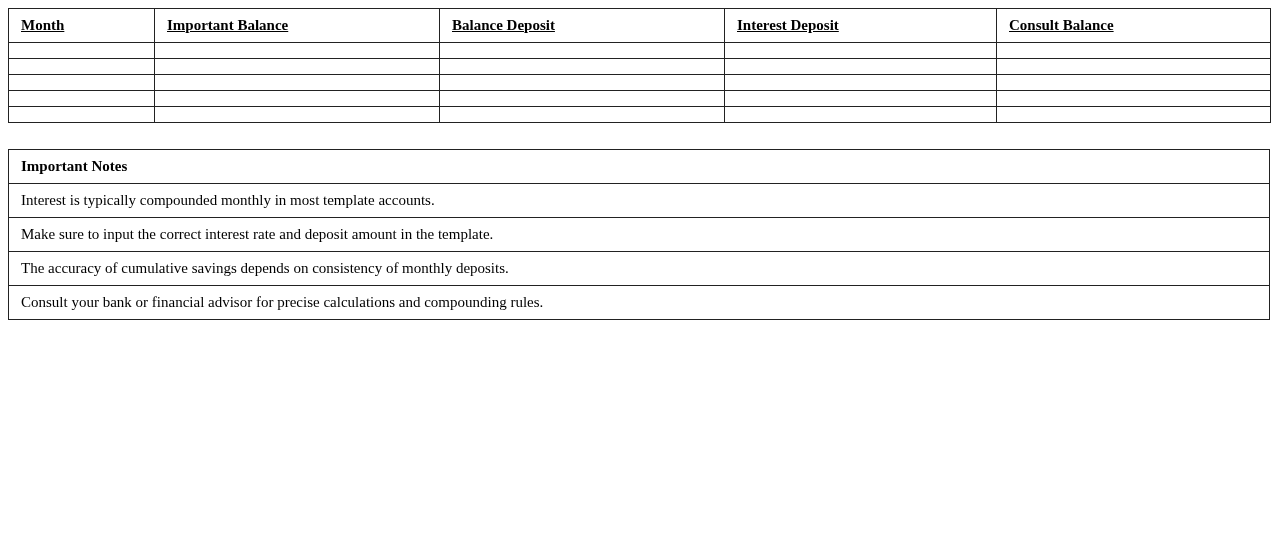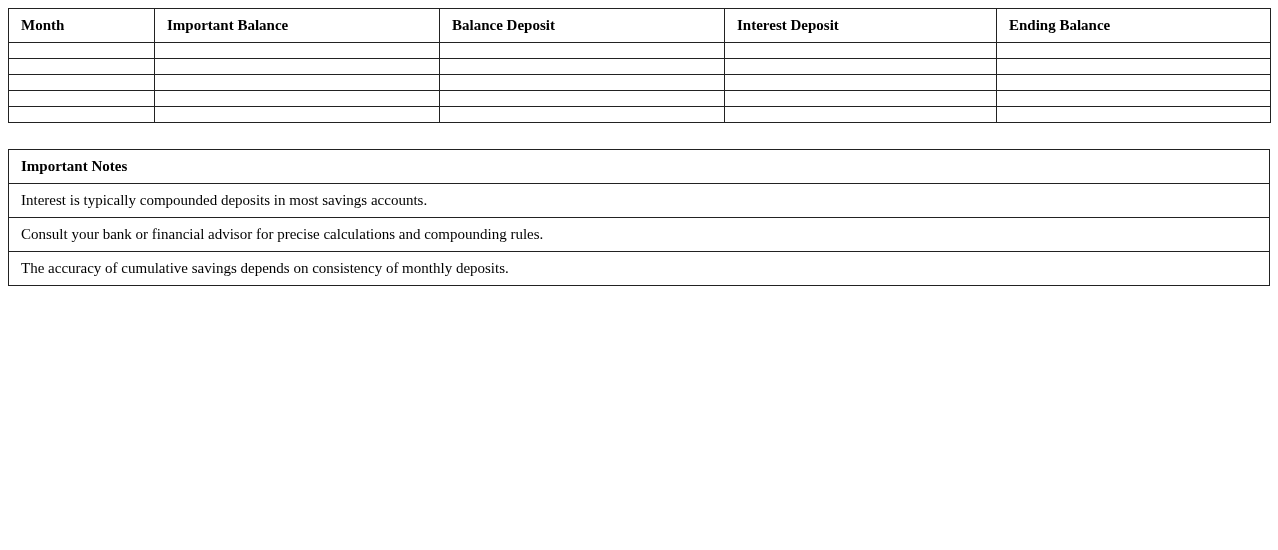--- a/index.html
+++ b/index.html
@@ -1,20 +1,20 @@
 <!DOCTYPE html>
 <html><head>
 <meta charset="utf-8">
 <style>
   html, body { margin: 0; padding: 0; background: #ffffff; }
   body { width: 1278px; height: 550px; position: relative; font-family: "Liberation Serif", "DejaVu Serif", serif; color: #000; }
   table { border-collapse: collapse; position: absolute; left: 8px; width: 1262px; table-layout: fixed; }
   #savings-table { top: 8px; }
   #savings-table th, #savings-table td { border: 1px solid #222; text-align: left; padding: 0 12px; }
-  #savings-table th { height: 33px; font-weight: bold; font-size: 15px; }
+  #savings-table th { height: 33px; font-weight: bold; font-size: 15px; text-decoration: underline; }
   #savings-table td { height: 15px; font-size: 15px; }
   #notes-table { top: 149px; }
   #notes-table th, #notes-table td { border: 1px solid #222; text-align: left; padding: 0 12px; height: 33px; font-size: 15px; }
   #notes-table th { font-weight: bold; }
   #notes-table td { font-weight: normal; }
 </style>
 </head>
 <body>
 
 <table id="savings-table">
@@ -24,21 +24,21 @@
       <col style="width:285px">
       <col style="width:272px">
       <col style="width:274px">
   </colgroup>
   <thead>
     <tr>
       <th>Month</th>
       <th>Important Balance</th>
       <th>Balance Deposit</th>
       <th>Interest Deposit</th>
-      <th>Ending Balance</th>
+      <th>Consult Balance</th>
     </tr>
   </thead>
   <tbody>
     <tr>
       <td></td>
       <td></td>
       <td></td>
       <td></td>
       <td></td>
     </tr>
@@ -74,22 +74,25 @@
 </table>
 
 <table id="notes-table">
   <thead>
     <tr>
       <th>Important Notes</th>
     </tr>
   </thead>
   <tbody>
     <tr>
-        <td>Interest is typically compounded deposits in most savings accounts.</td>
+        <td>Interest is typically compounded monthly in most template accounts.</td>
+      </tr>
+    <tr>
+        <td>Make sure to input the correct interest rate and deposit amount in the template.</td>
+      </tr>
+    <tr>
+        <td>The accuracy of cumulative savings depends on consistency of monthly deposits.</td>
       </tr>
     <tr>
         <td>Consult your bank or financial advisor for precise calculations and compounding rules.</td>
-      </tr>
-    <tr>
-        <td>The accuracy of cumulative savings depends on consistency of monthly deposits.</td>
       </tr>
   </tbody>
 </table>
 
 </body></html>

